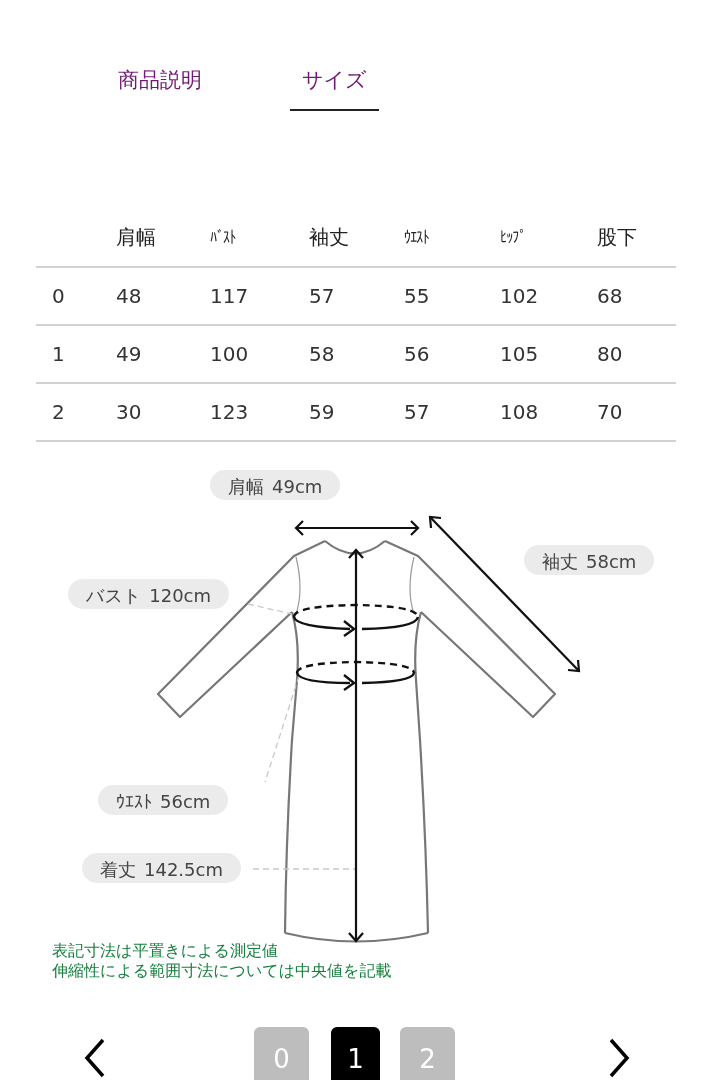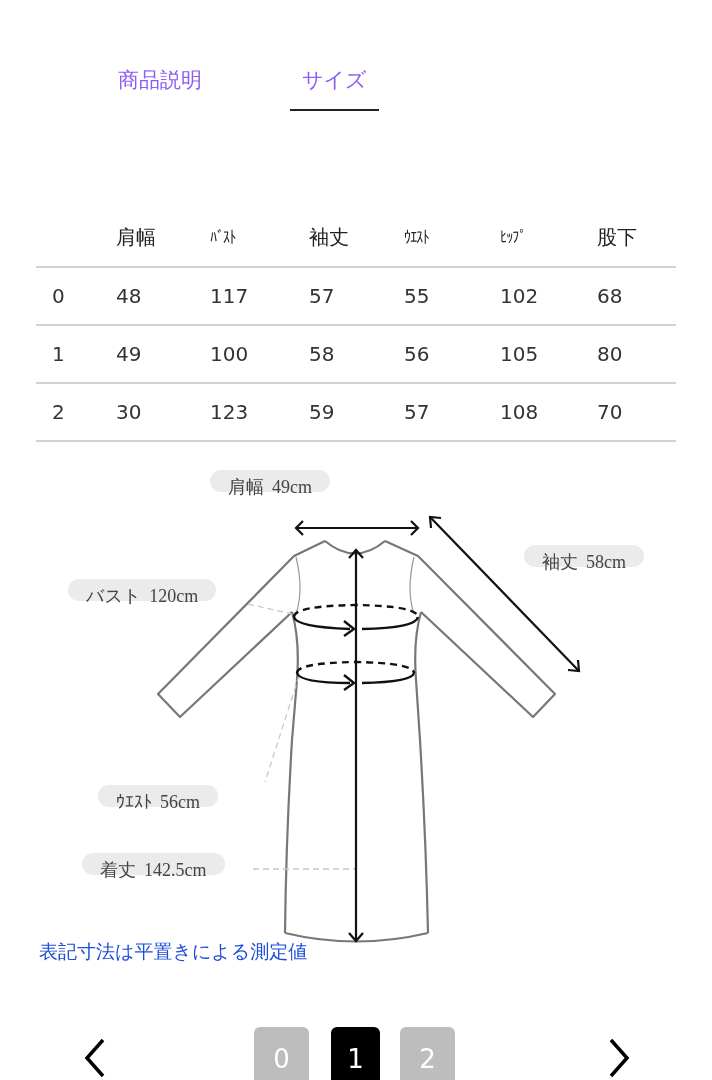--- a/index.html
+++ b/index.html
@@ -20,21 +20,21 @@
       position: absolute;
       top: 60px;
       left: 0;
       width: 712px;
       height: 52px;
     }
     .tab {
       position: absolute;
       top: 6px;
       font-size: 21px;
-      color: #8b5cf6;
+      color: #701a75;
       cursor: pointer;
       white-space: nowrap;
     }
     .tab.t0 { left: 118px; }
     .tab.t1 { left: 302px; }
     .tab.t2 { left: 464px; }
     .tab-underline {
       position: absolute;
       left: 290px;
       top: 49px;
@@ -90,42 +90,41 @@
       left: 0;
       top: 0;
       width: 712px;
       height: 1080px;
       pointer-events: none;
     }
     .pill {
       position: absolute;
       background: #ebebeb;
       border-radius: 17px;
-      height: 22px;
+      height: 30px;
       line-height: 34px;
       font-size: 18px;
       color: #444;
       padding: 0 18px;
       white-space: nowrap;
       box-sizing: border-box;
-      font-family: Liberation Serif, serif;
     }
     .pill .num { margin-left: 8px; }
     .pill-shoulder { left: 210px; top: 470px; }
     .pill-sleeve { left: 524px; top: 545px; }
     .pill-bust { left: 68px; top: 579px; }
     .pill-waist { left: 98px; top: 785px; }
     .pill-length { left: 82px; top: 853px; text-align: center; }
 
     .notes {
       position: absolute;
-      left: 39px;
+      left: 52px;
       top: 941px;
-      font-size: 19px;
-      color: #1d4ed8;
+      font-size: 16px;
+      color: #15803d;
       line-height: 20px;
     }
     
     .pager {
       position: absolute;
       left: 0;
       top: 1020px;
       width: 712px;
       height: 60px;
     }
@@ -273,20 +272,21 @@
 </div>
 <div class="pill pill-waist">
   <span>ｳｴｽﾄ</span><span class="num">56cm</span>
 </div>
 <div class="pill pill-length">
   <span>着丈</span><span class="num">142.5cm</span>
 </div>
 
 <div class="notes">
   <div>表記寸法は平置きによる測定値</div>
+  <div>伸縮性による範囲寸法については中央値を記載</div>
 </div>
 
 <div class="pager">
   <div class="nav-arrow nav-prev">
     <svg width="40" height="44" viewBox="0 0 40 44">
       <path d="M27 4 L11 22 L27 40" fill="none" stroke="#000" stroke-width="3.5"></path>
     </svg>
   </div>
   <div class="page-btn p0">0</div>
   <div class="page-btn p1">1</div>

